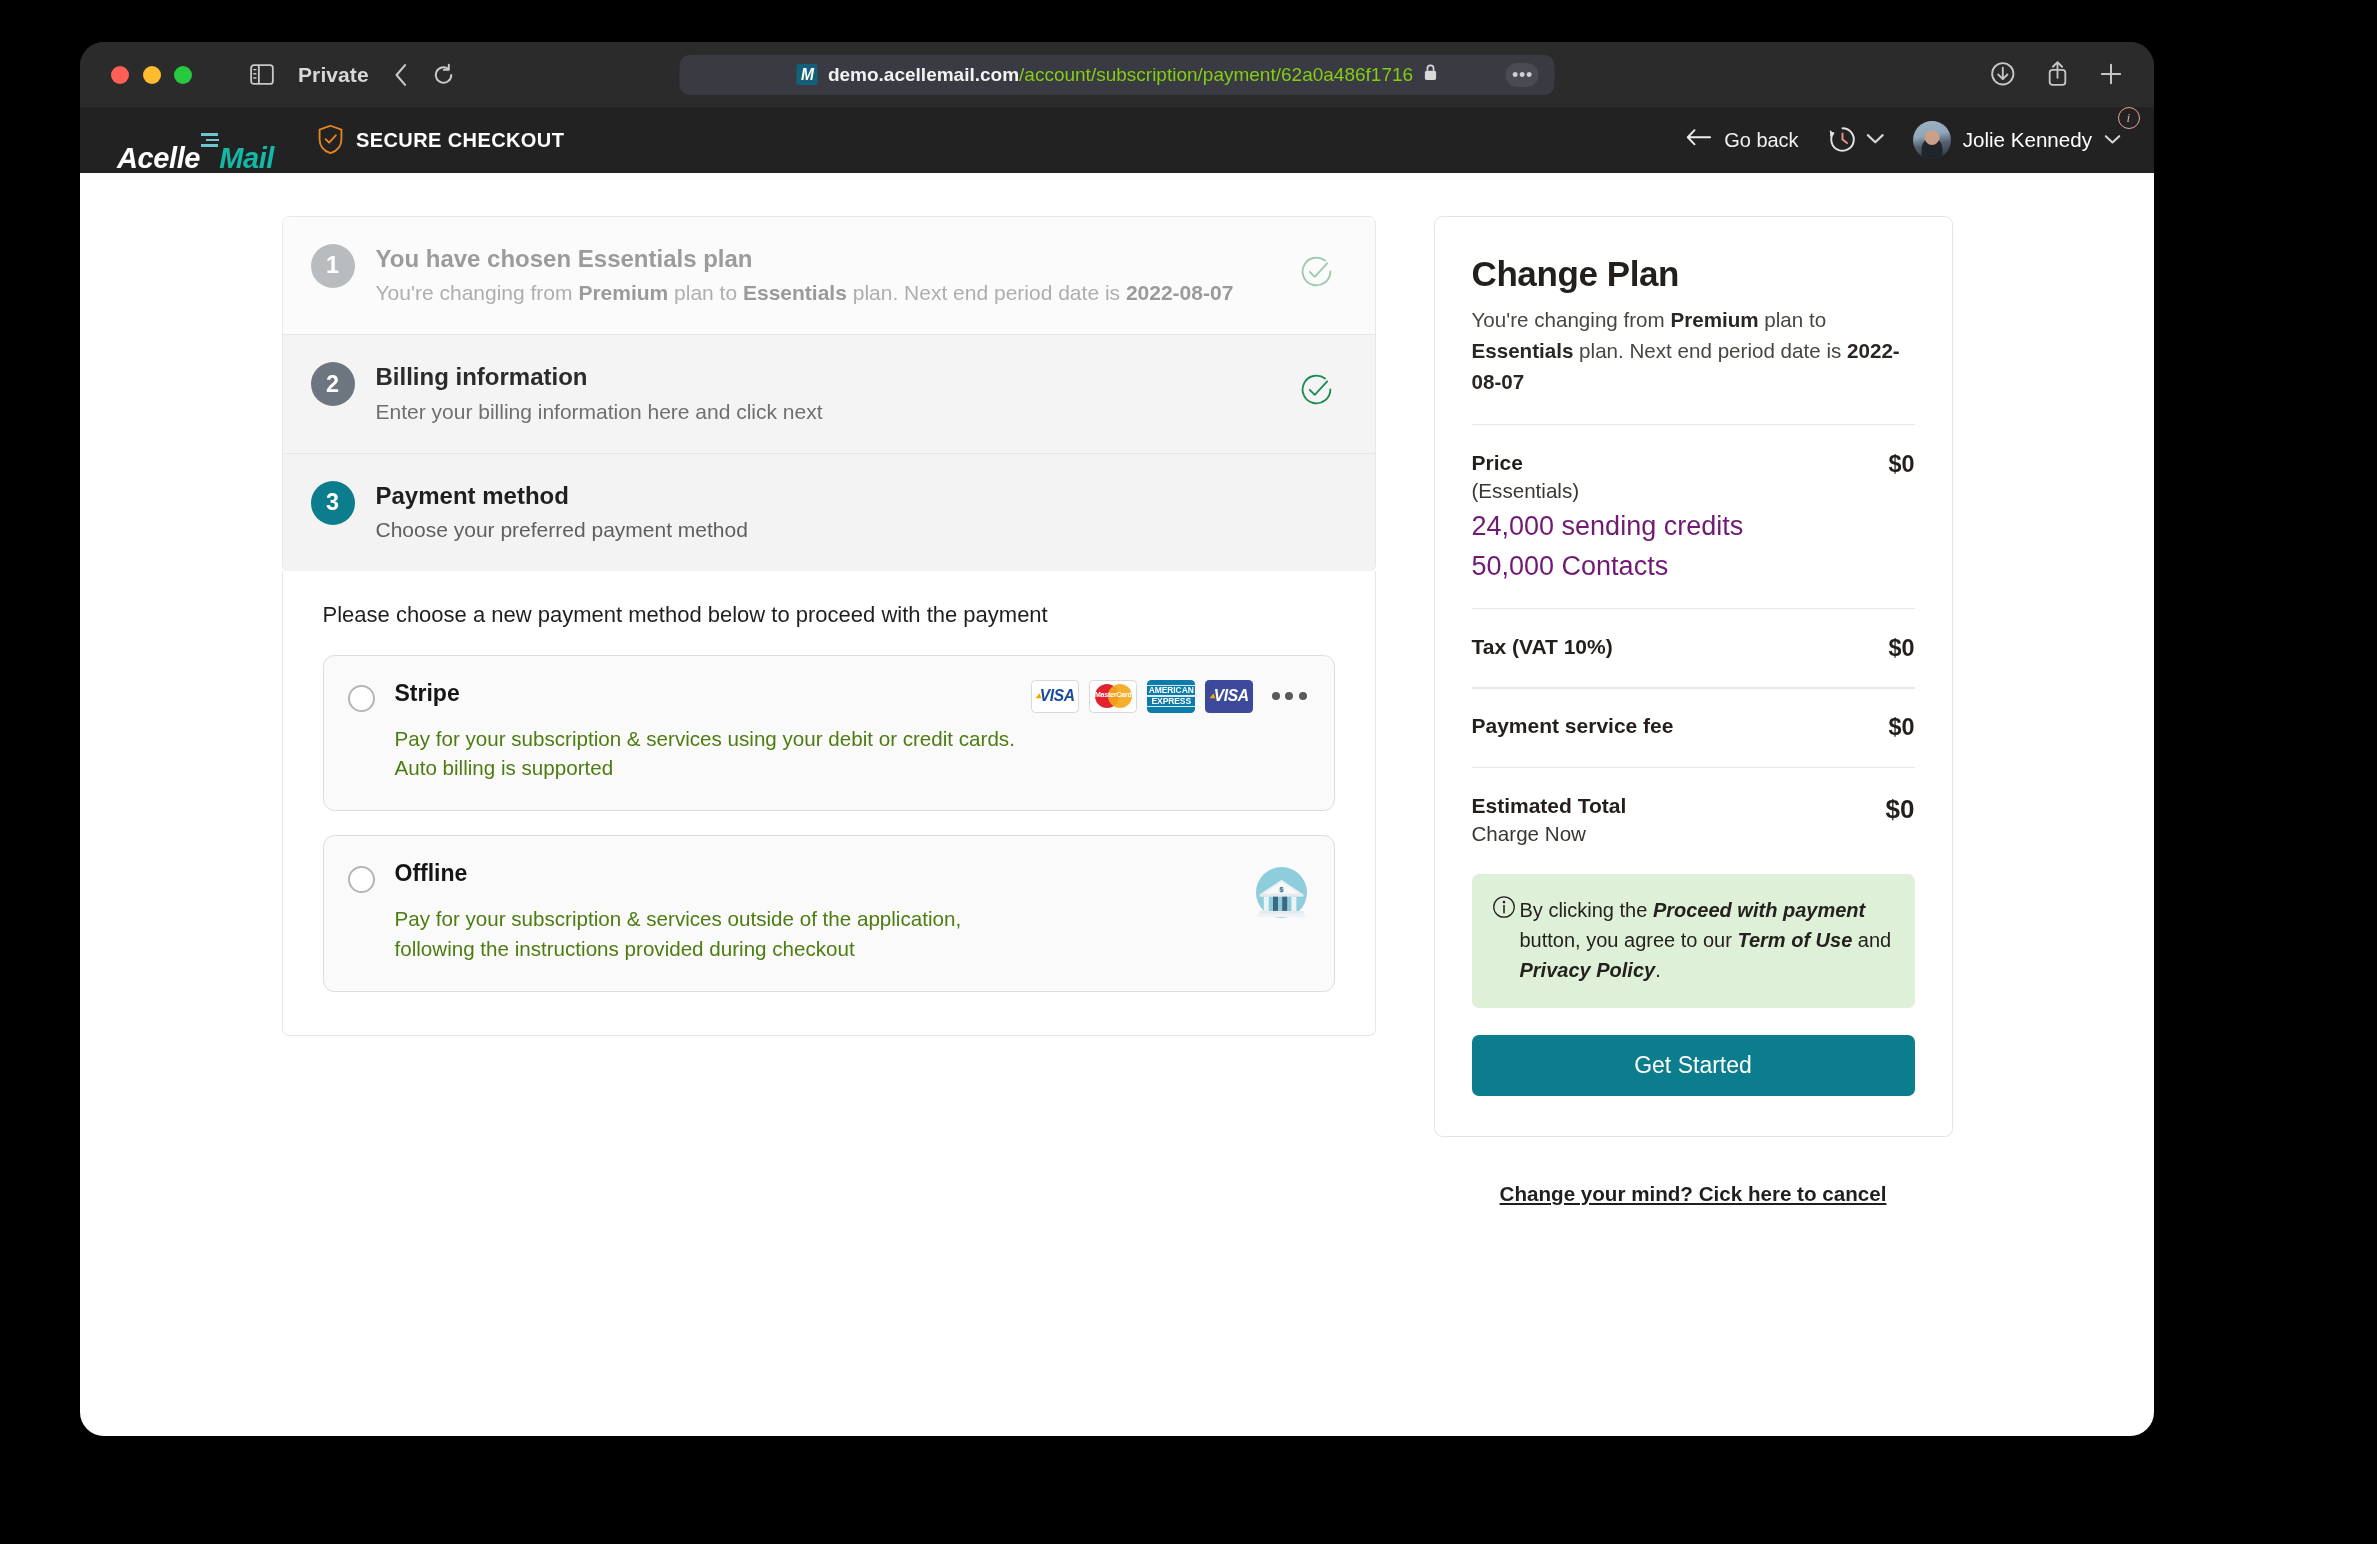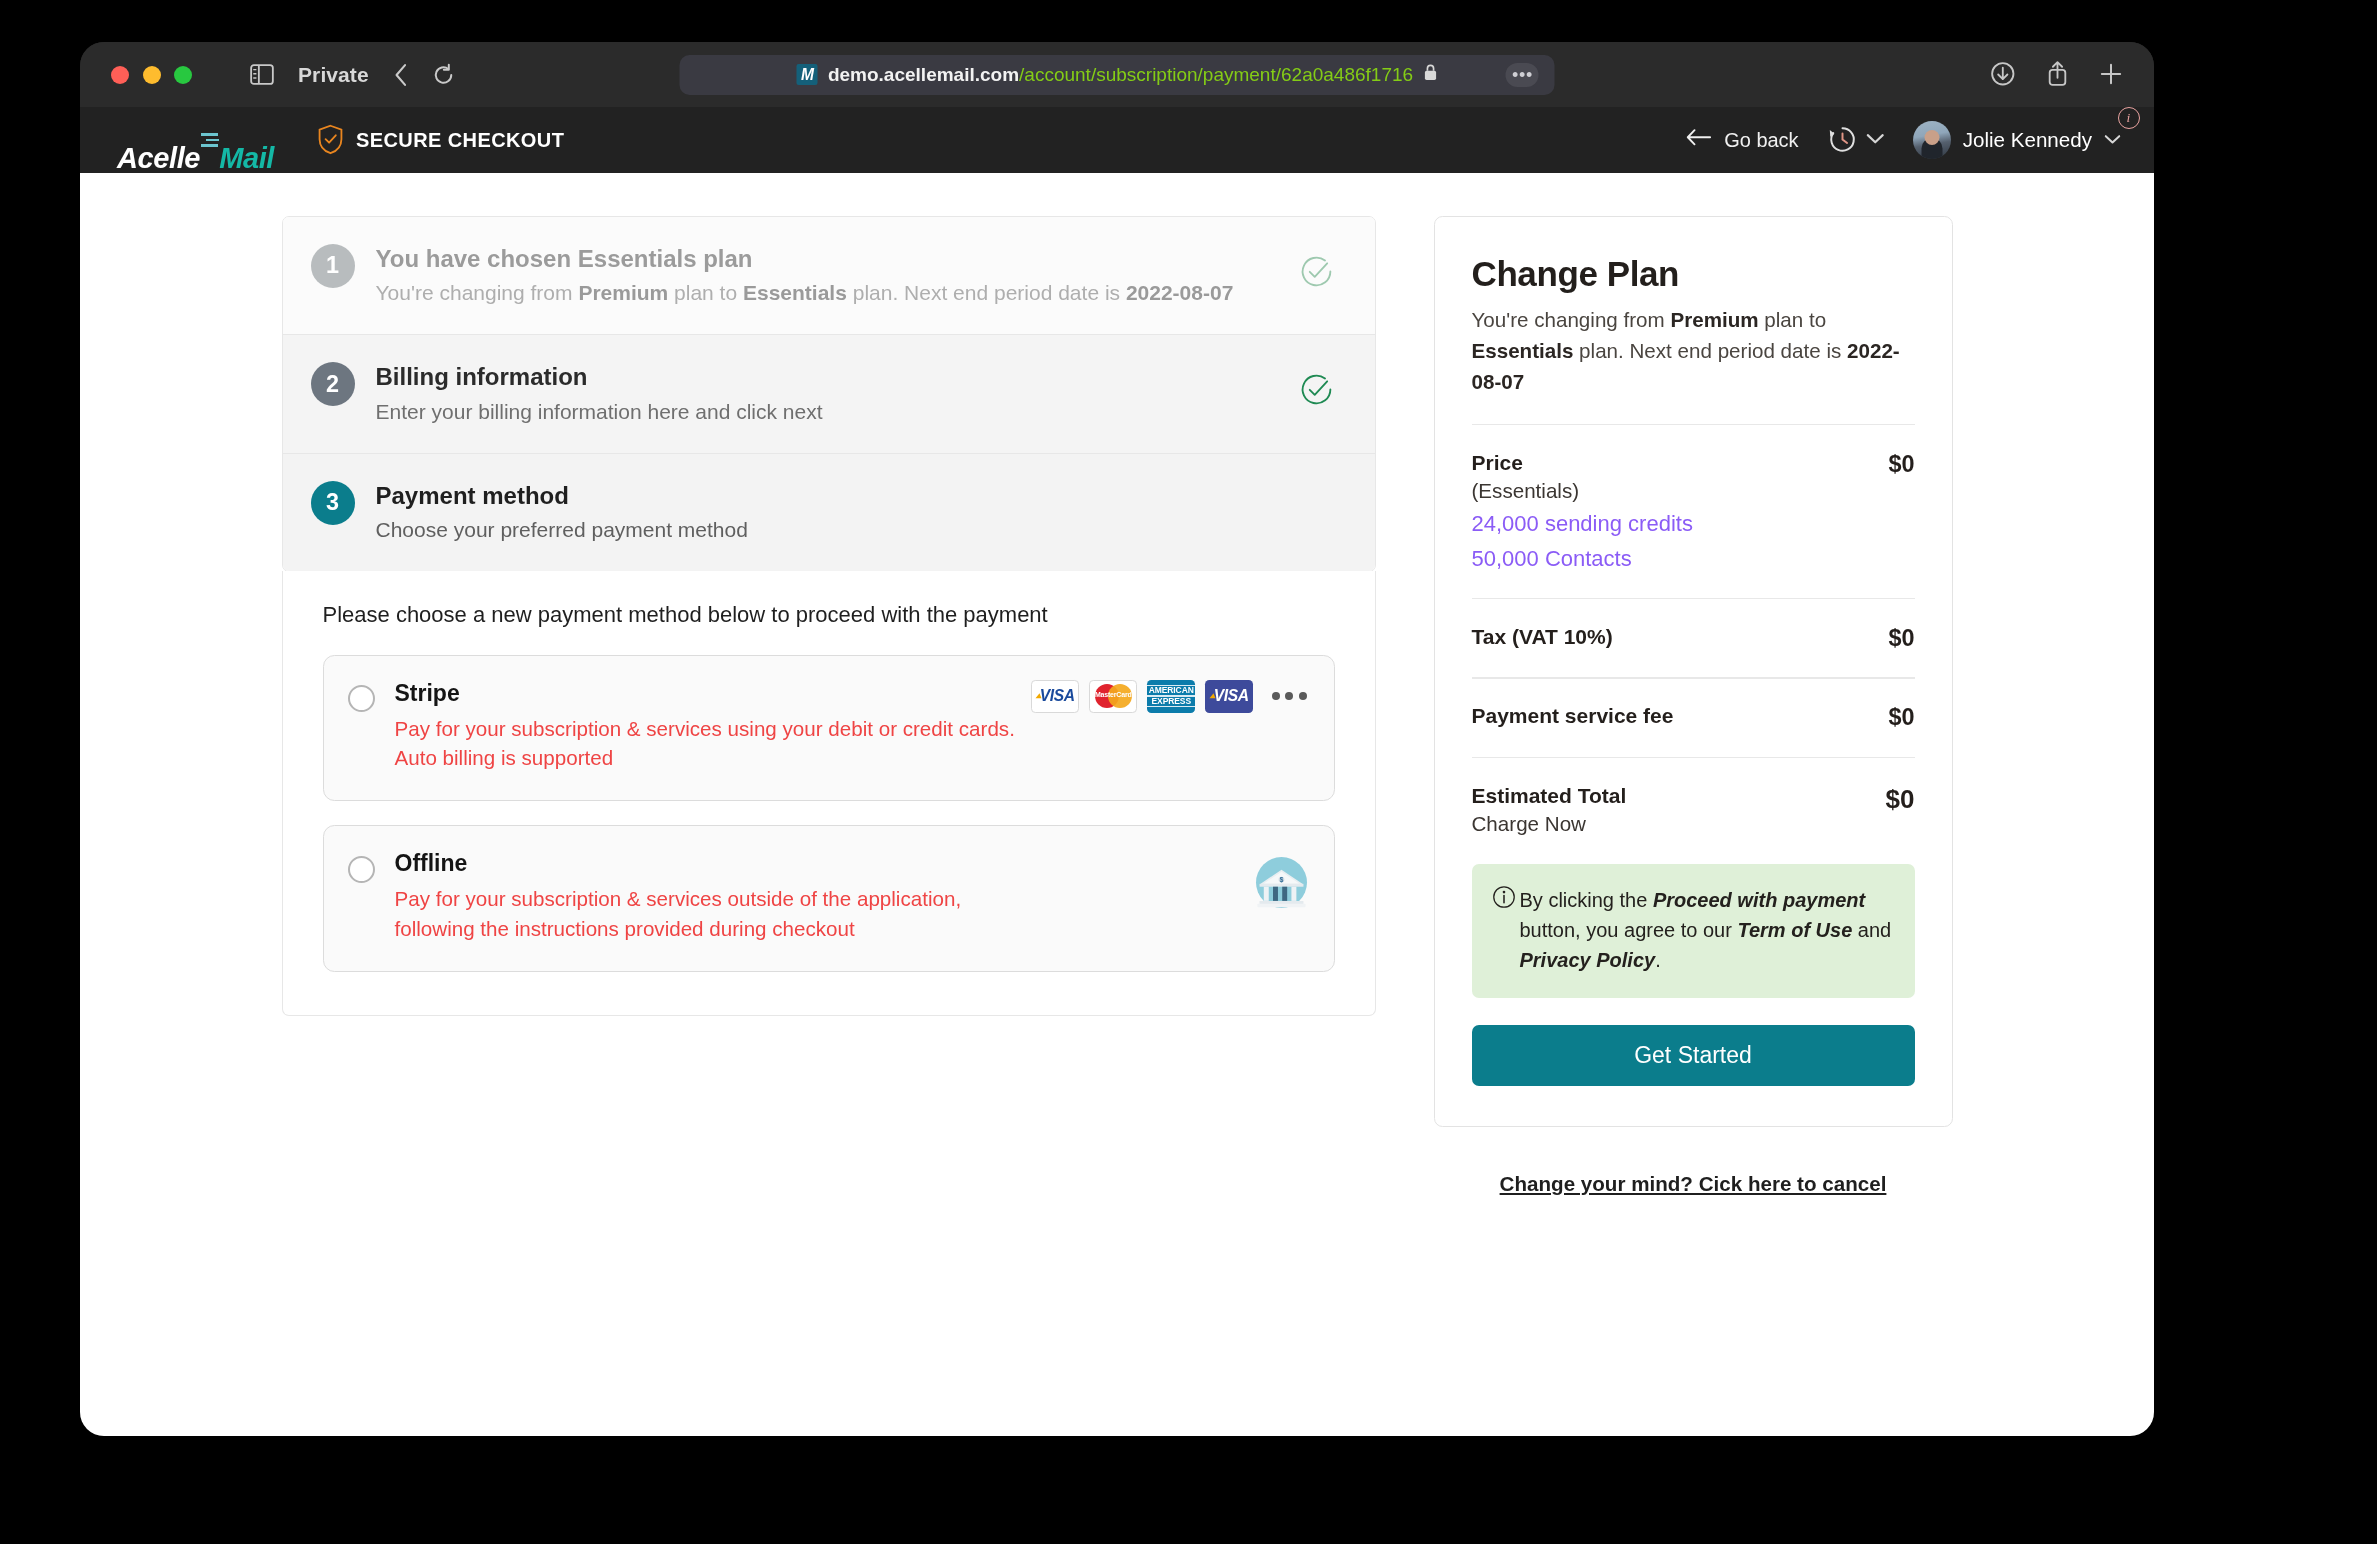--- a/index.html
+++ b/index.html
@@ -207,21 +207,21 @@
     position: relative;
   }
   .method + .method { margin-top: 24px; }
   .radio {
     width: 27px; height: 27px; border-radius: 50%;
     border: 2.1px solid #b5b5b5; background: #fff;
     flex: 0 0 auto; margin-top: 5.7px;
   }
   .m-body { flex: 1 1 auto; }
   .m-title { font-size: 23px; font-weight: 700; color: #151515; }
-  .m-desc { font-size: 20.6px; color: #ef4444; line-height: 1.45; margin-top: 7px; max-width: 639px; }
+  .m-desc { font-size: 20.6px; color: #4d7c0f; line-height: 1.45; margin-top: 17px; max-width: 639px; }
   .m-right { position: absolute; right: 27px; top: 24px; display: flex; align-items: center; gap: 10px; }
 
   .cardicon {
     width: 48px; height: 33px; border-radius: 4.3px;
     display: flex; align-items: center; justify-content: center;
     flex: 0 0 auto; overflow: hidden;
   }
   .cardicon.white { background: #ffffff; border: 0.7px solid #d9d9d9; }
   .cardicon.amex { background: #0c7cab; }
   .cardicon.visa-blue { background: #3d4a9b; }
@@ -266,21 +266,21 @@
   }
   .sum-title { font-size: 35px; font-weight: 700; color: #231f1c; letter-spacing: -0.4px; }
   .sum-sub { font-size: 20.6px; color: #4a4540; line-height: 1.5; margin-top: 11.4px; }
   .sum-sub b { font-weight: 700; color: #2b2623; }
   .hr { height: 1.4px; background: #e8e8e8; margin: 25.6px 0; }
   .row { display: flex; justify-content: space-between; align-items: flex-start; }
   .row-label { font-size: 21px; font-weight: 700; color: #241f1c; }
   .row-amt { font-size: 23.4px; font-weight: 700; color: #241f1c; }
   .row-amt.big { font-size: 26px; }
   .sub-line { font-size: 20.6px; color: #3b3632; margin-top: 4.3px; }
-  .feature { font-size: 22px; color: #8b5cf6; margin-top: 8.5px; }
+  .feature { font-size: 27px; color: #701a75; margin-top: 8.5px; }
 
   .notice {
     background: #dff0d8; border-radius: 7px;
     padding: 21px 21px 23px 20px;
     display: flex; gap: 4px; align-items: flex-start;
     margin-top: 28px;
   }
   .notice-text { font-size: 20px; color: #24211e; line-height: 1.5; }
   .notice-text i { font-weight: 700; font-style: italic; }
 

